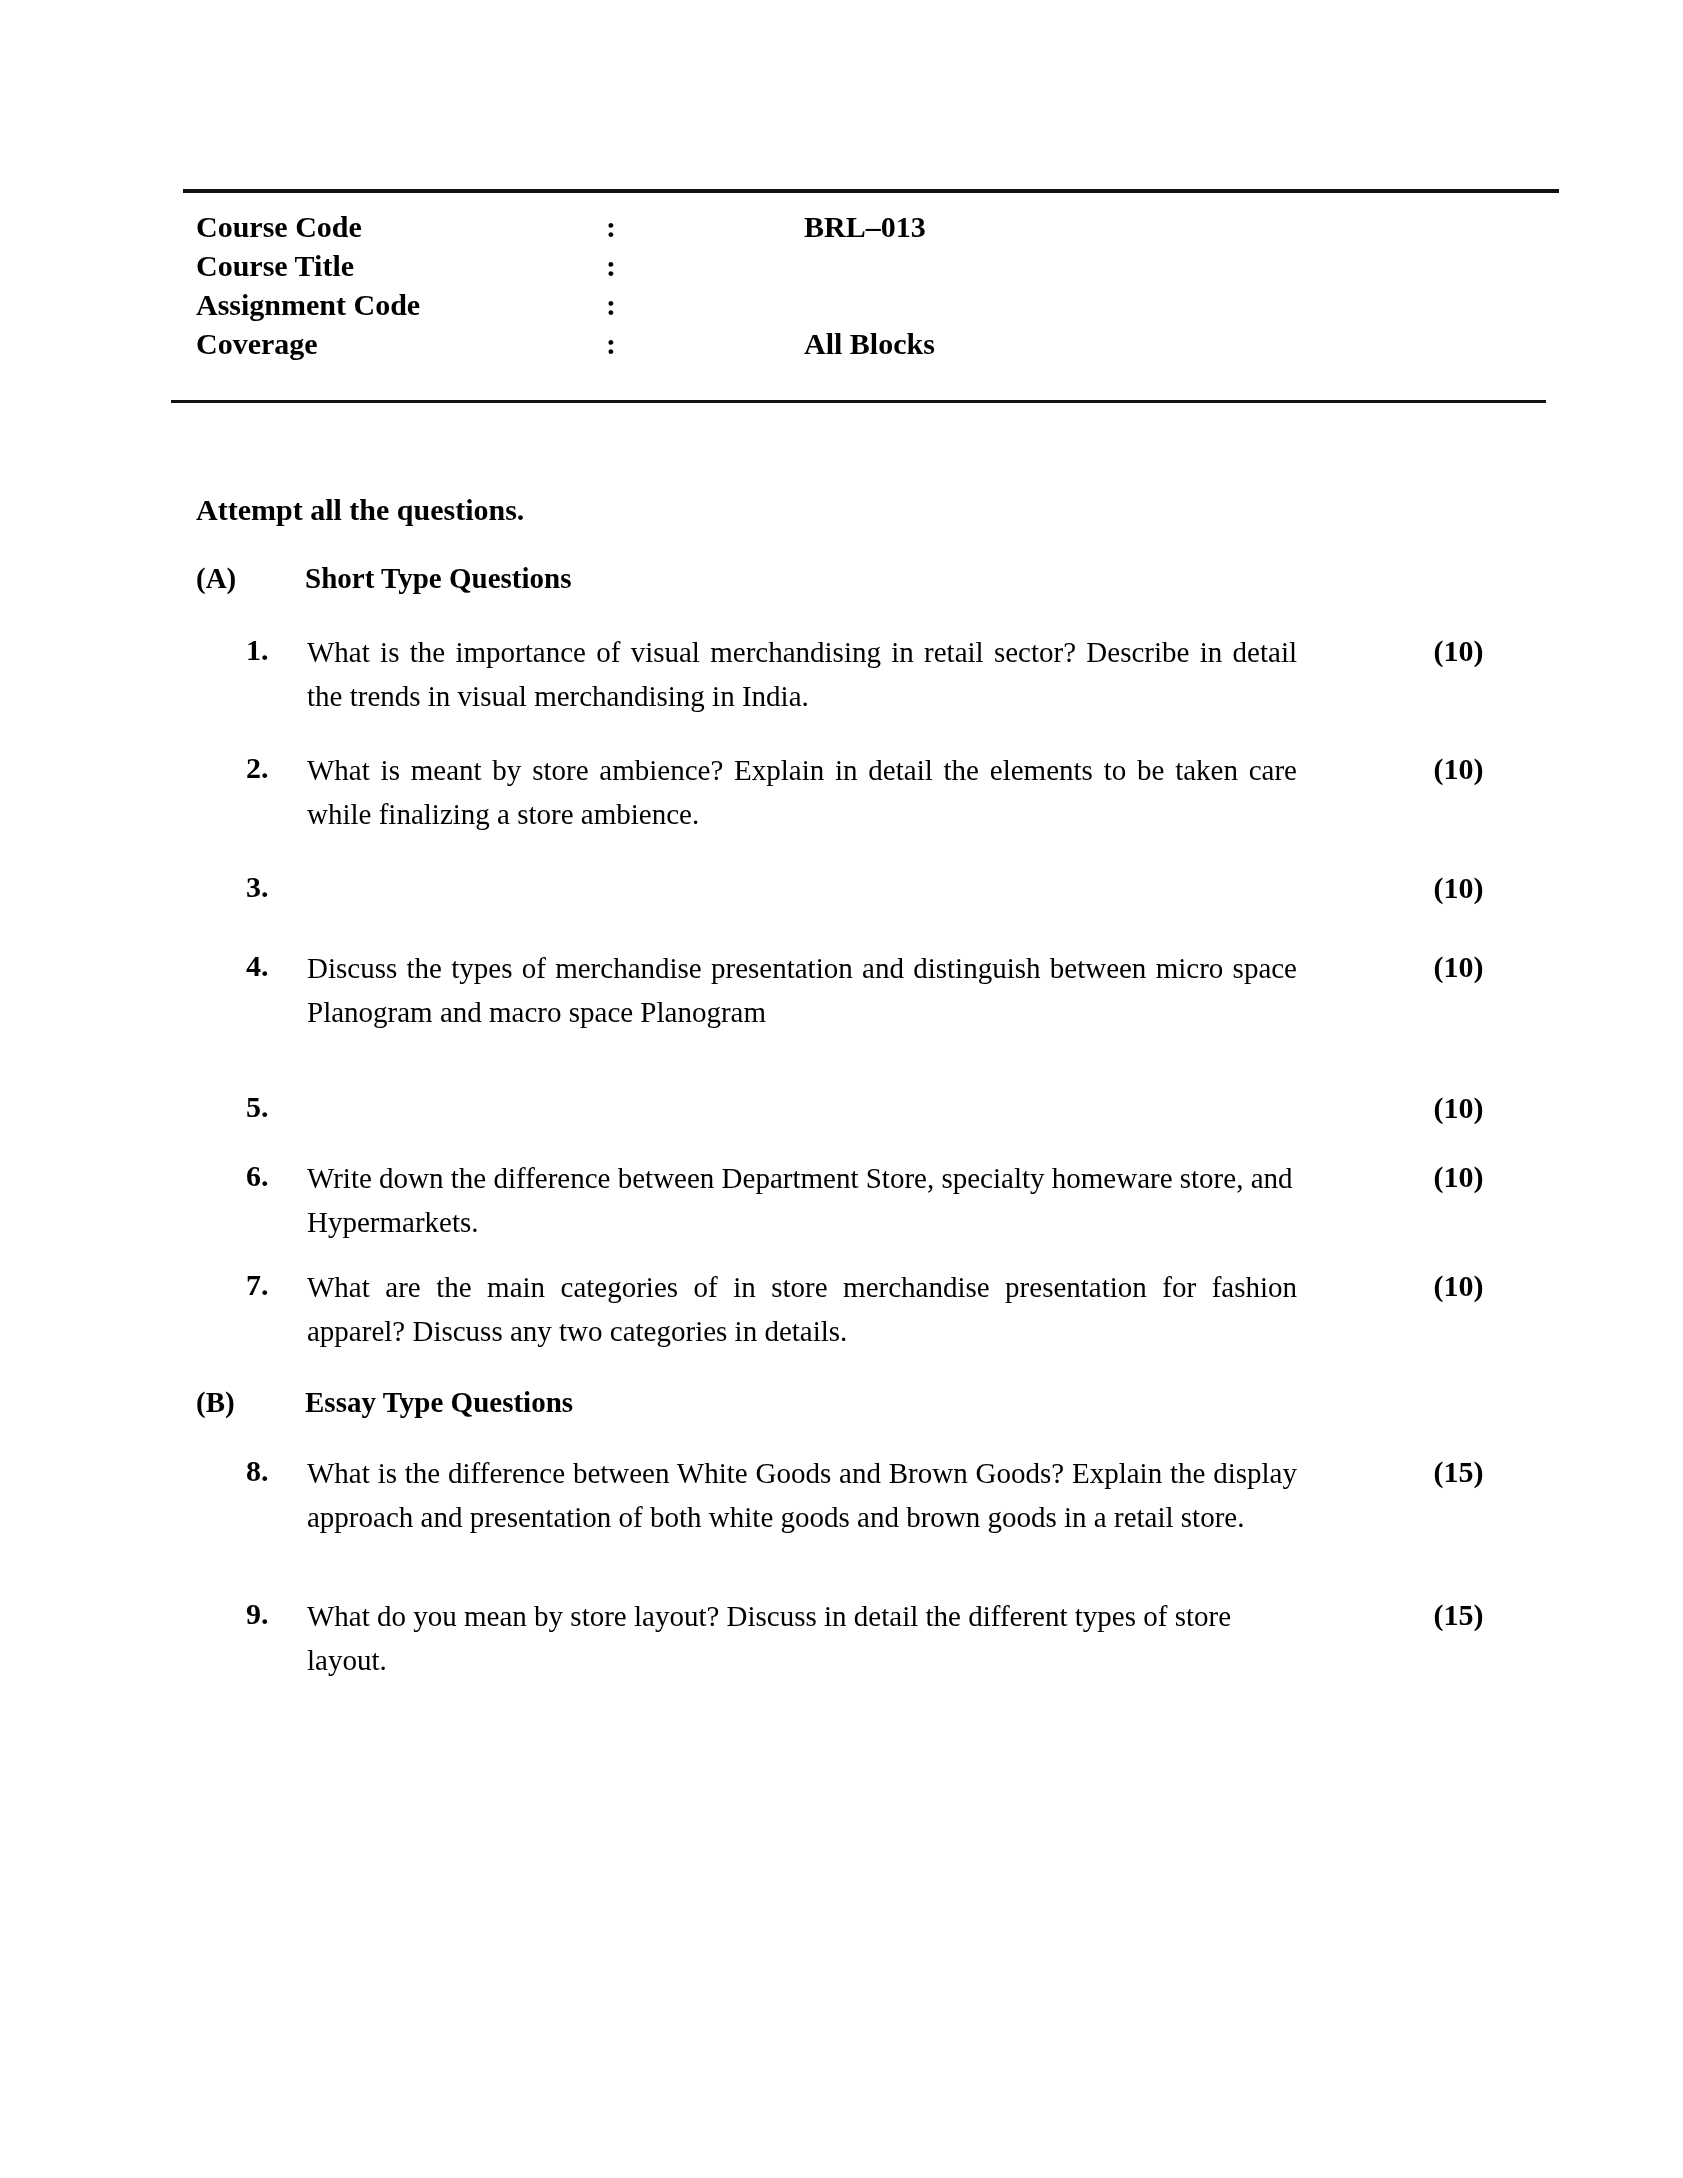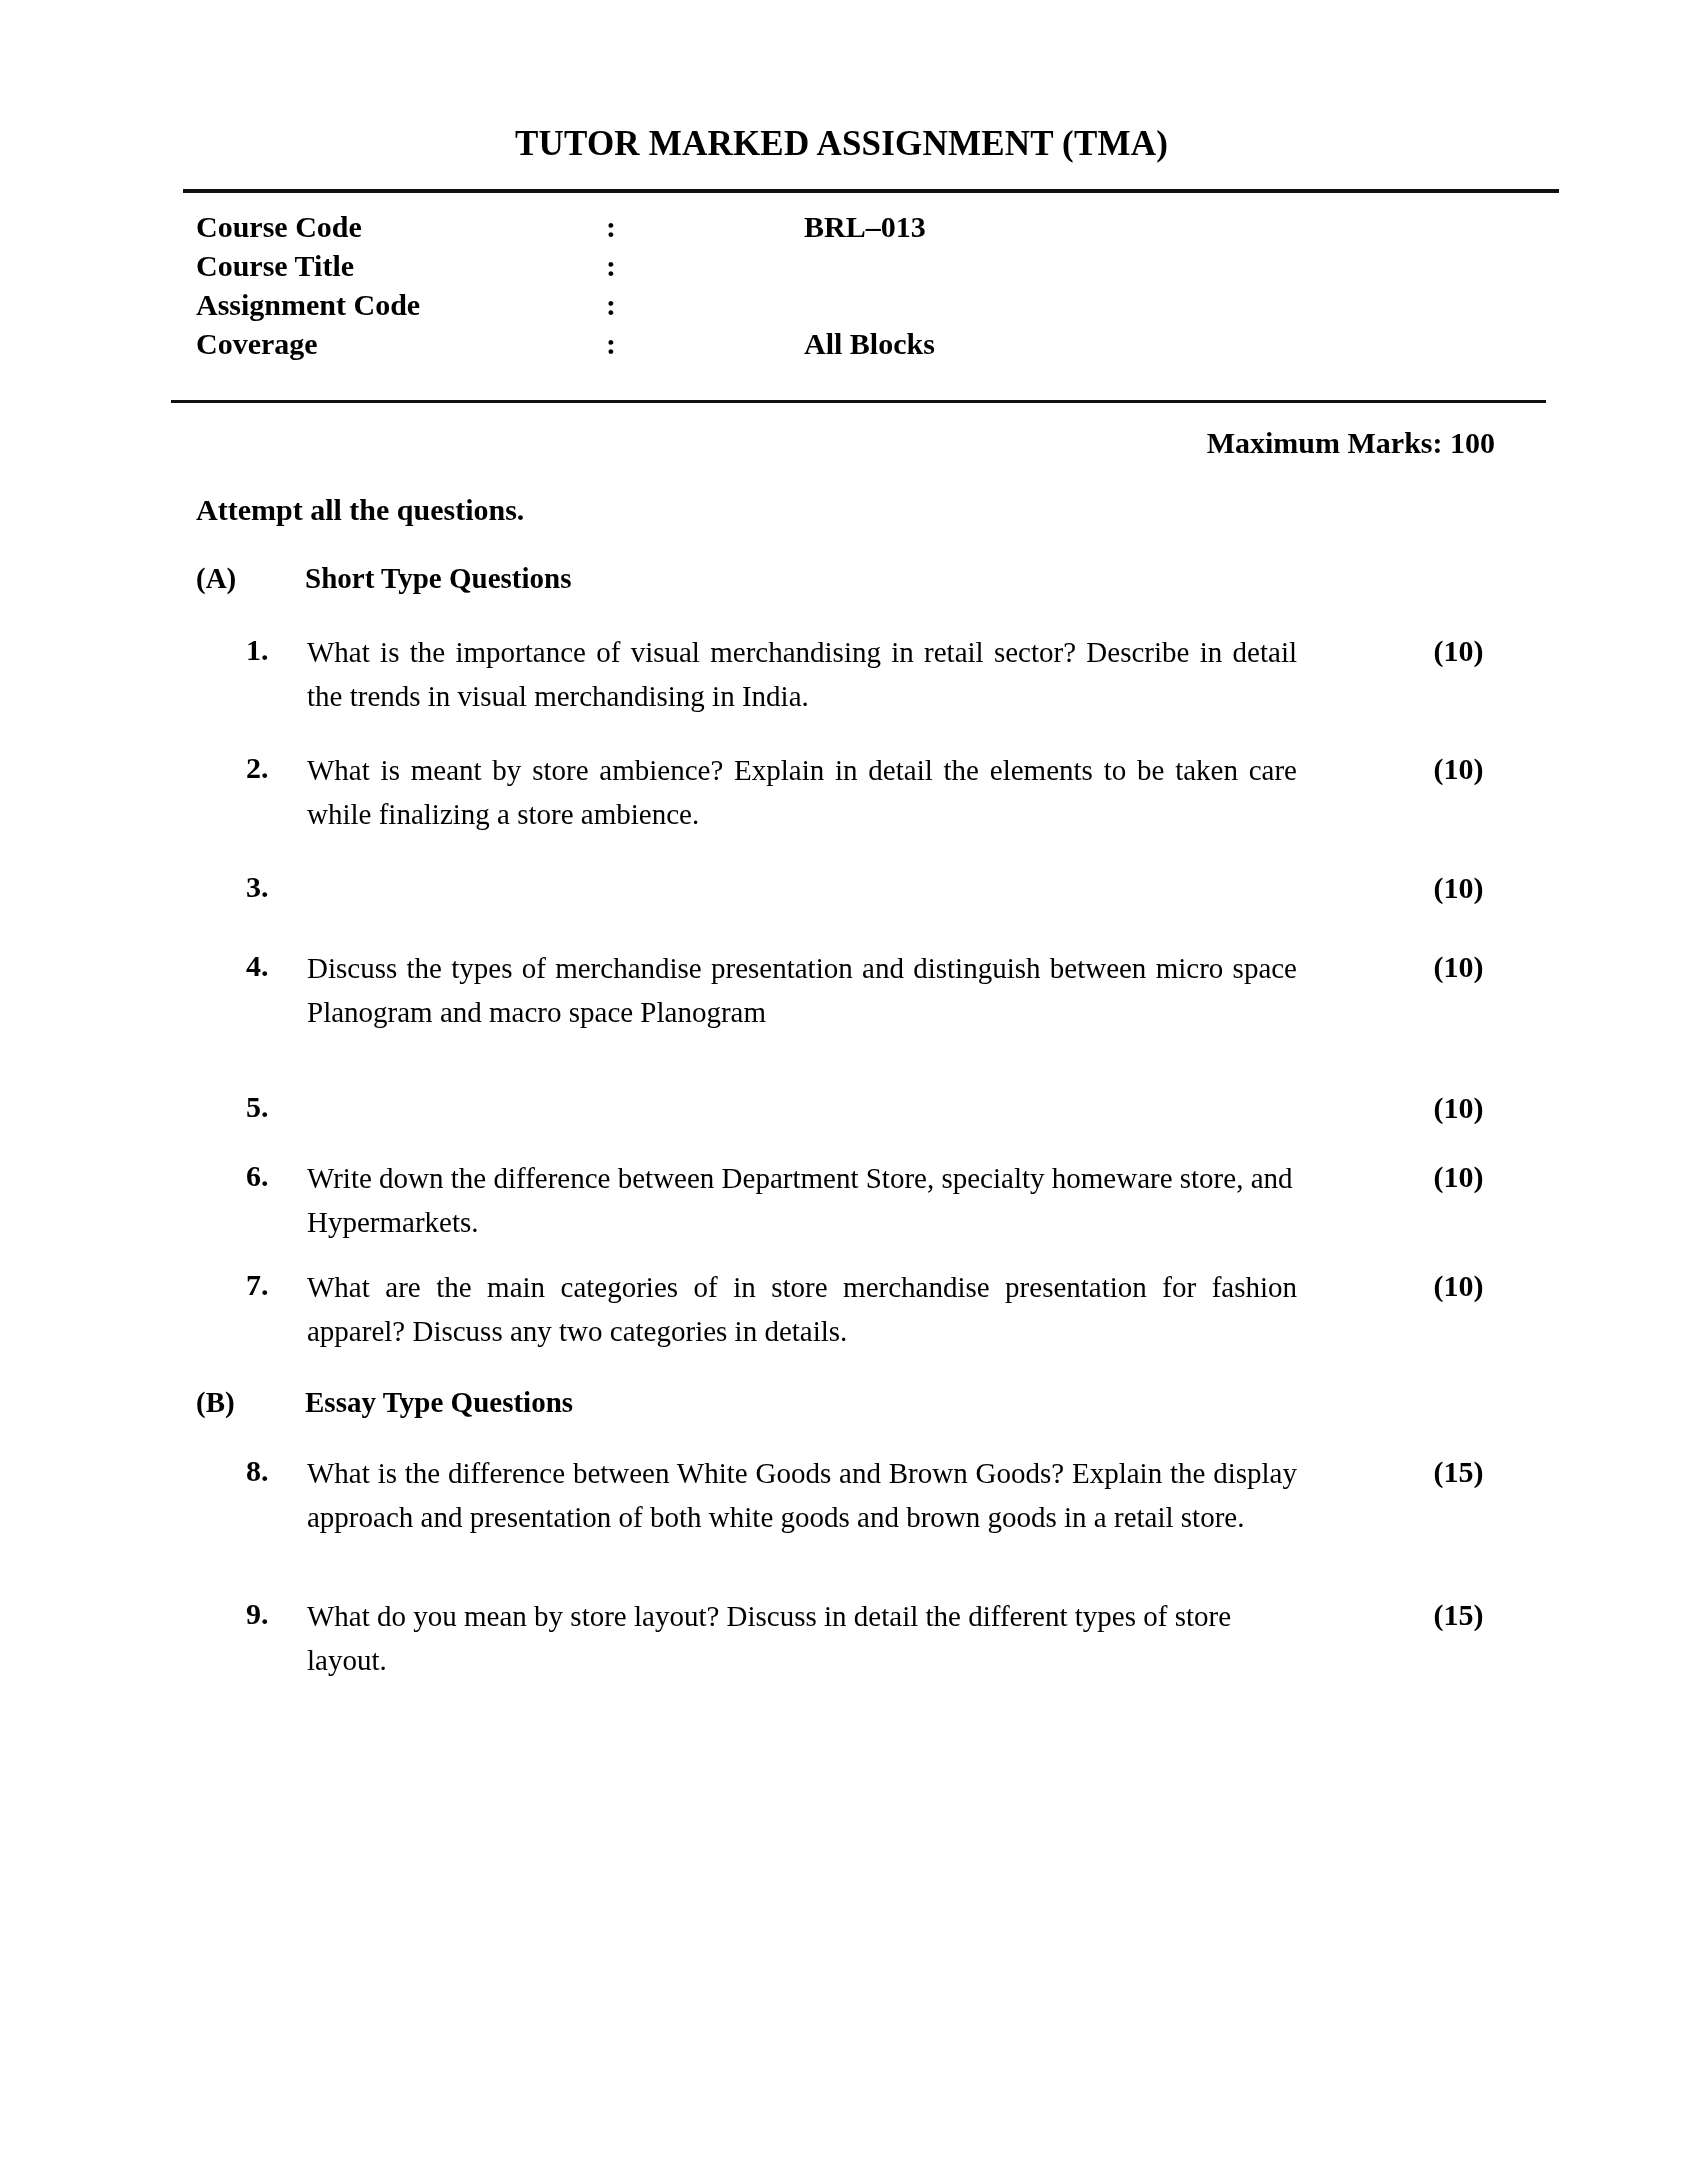--- a/index.html
+++ b/index.html
@@ -185,21 +185,20 @@
   #q6 { top: 1156px; }
   #q7 { top: 1265px; }
   #q8 { top: 1451px; }
   #q9 { top: 1594px; }
 </style>
 </head>
 <body>
 
 <div class="page">
 
-  <div class="doc-title">TUTOR MARKED ASSIGNMENT (TMA)</div>
 
   <div class="rule-top"></div>
 
   <div class="meta-table">
 
     <div class="meta-row">
       <span class="meta-label">Course Code</span>
       <span class="meta-colon">:</span>
       <span class="meta-value">BRL–013</span>
     </div>
@@ -217,21 +216,20 @@
     <div class="meta-row">
       <span class="meta-label">Coverage</span>
       <span class="meta-colon">:</span>
       <span class="meta-value">All Blocks</span>
     </div>
 
   </div>
 
   <div class="rule-bottom"></div>
 
-  <div class="max-marks">Maximum Marks: 100</div>
 
   <div class="instruction">Attempt all the questions.</div>
 
   <div class="section-head" id="section-a">
     <span class="section-letter">(A)</span>
     <span class="section-title">Short Type Questions</span>
   </div>
 
   <div class="question" id="q1">
     <div class="q-inner">

